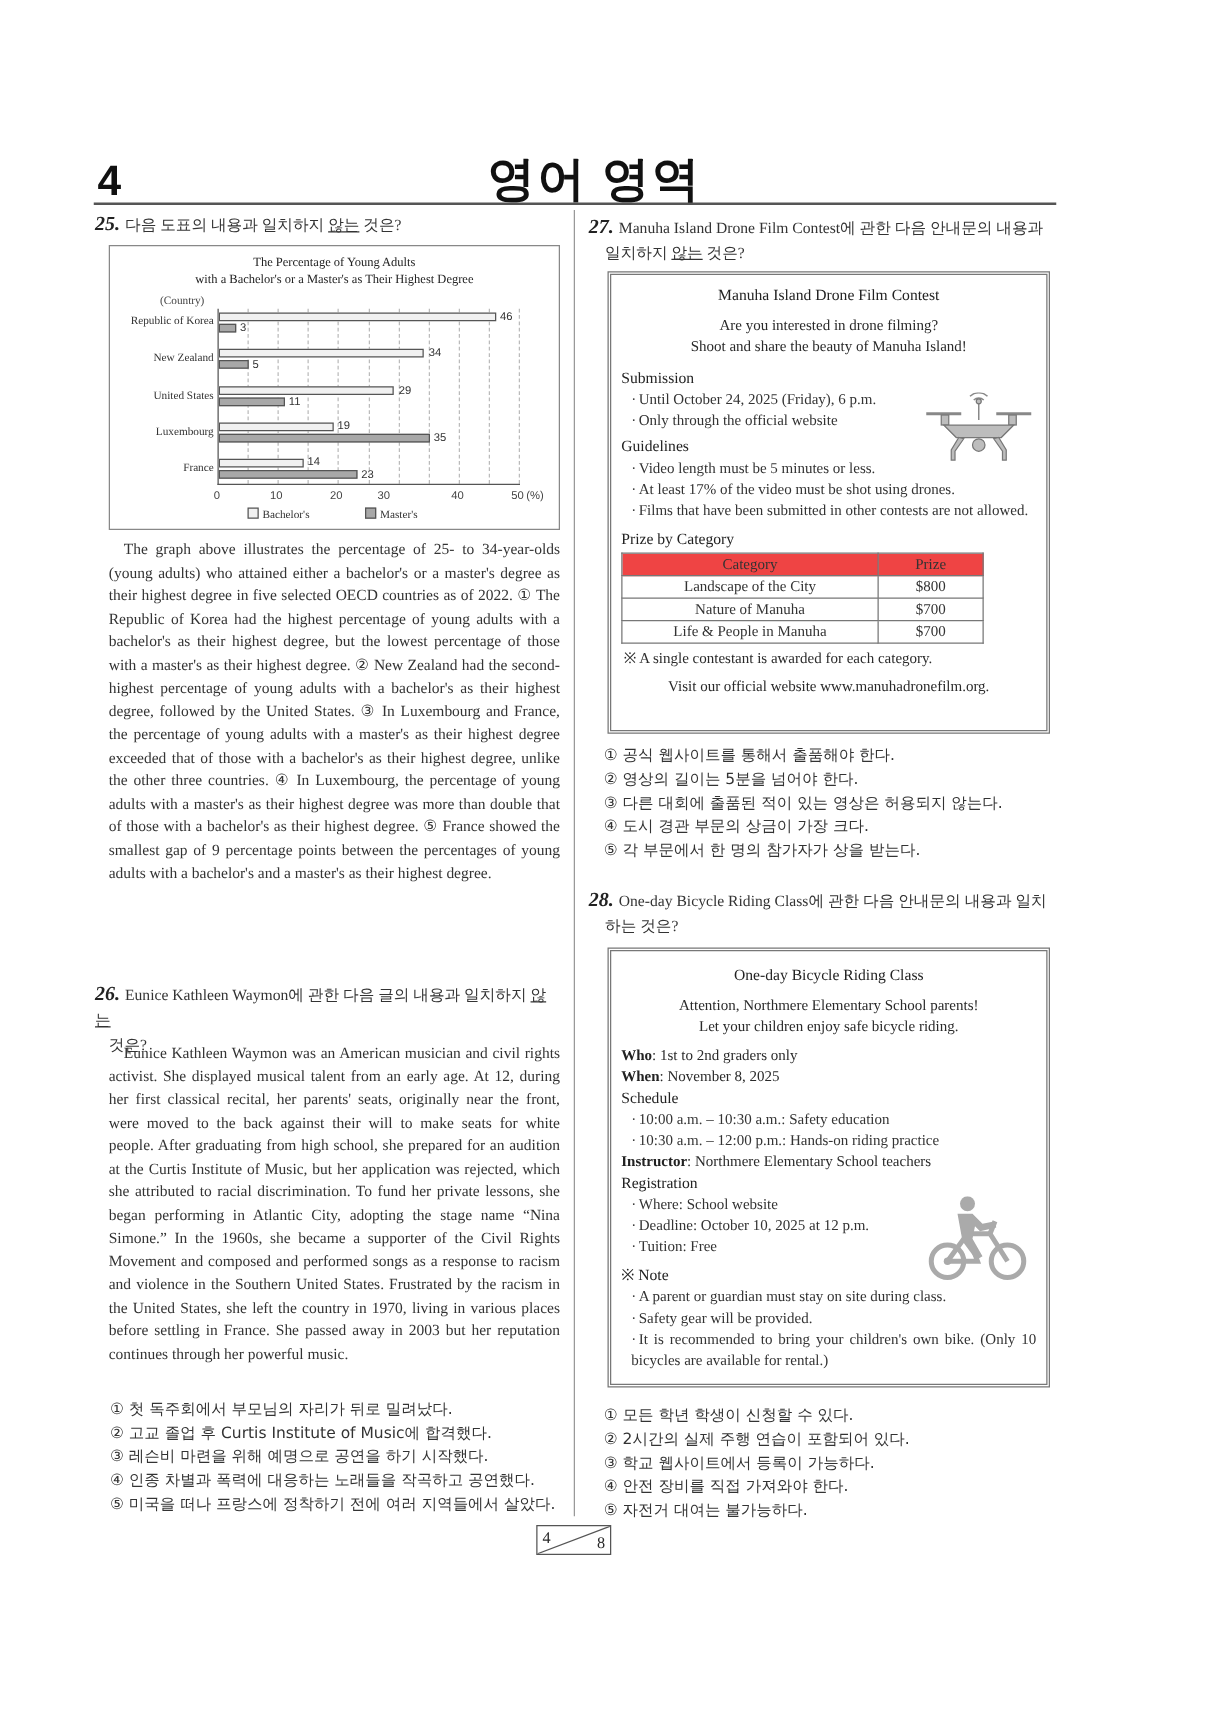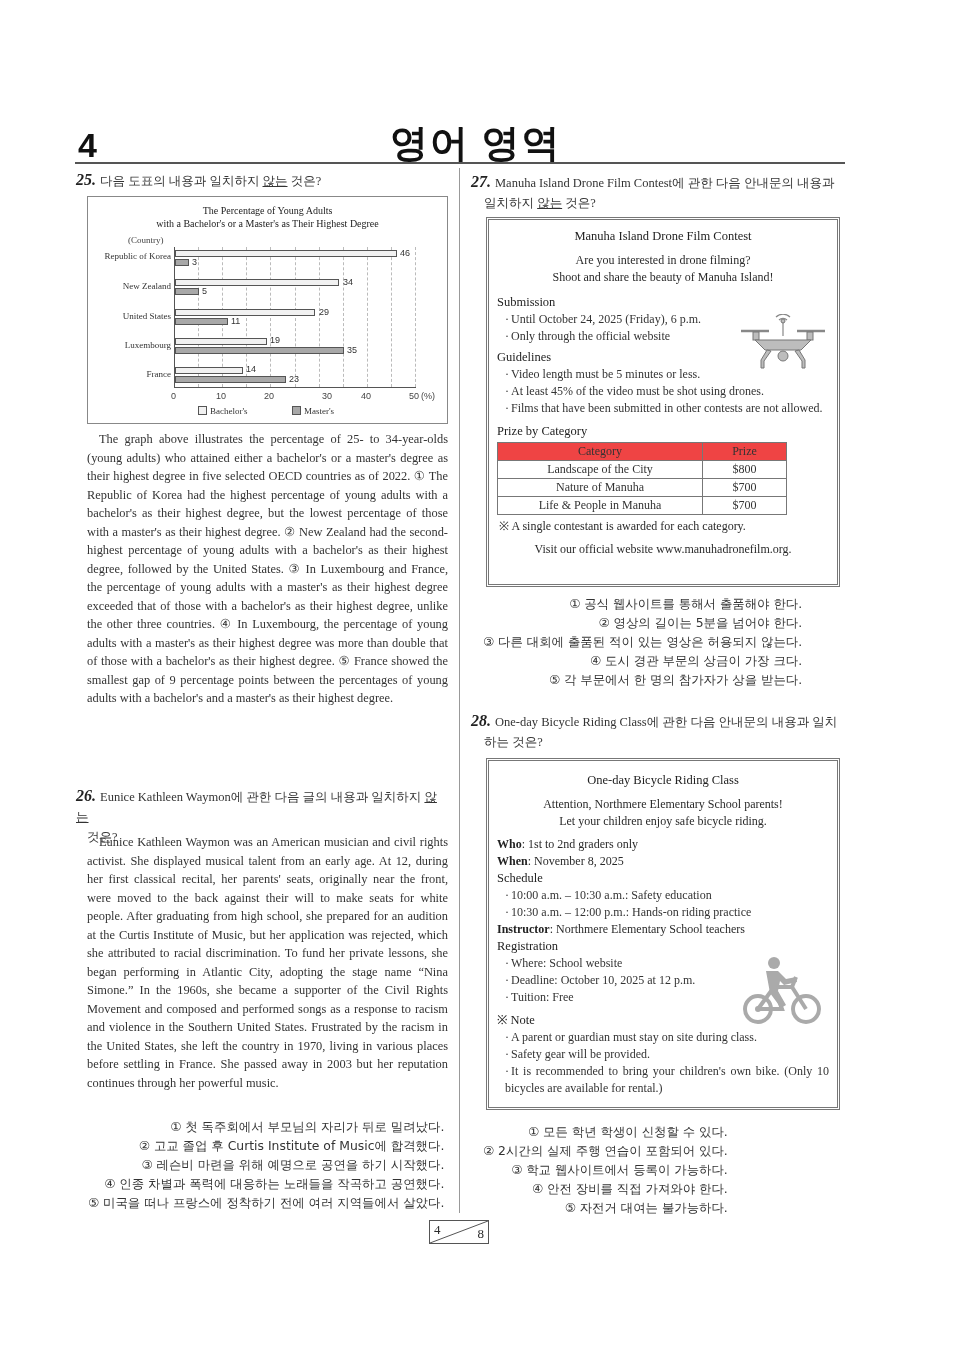--- a/index.html
+++ b/index.html
@@ -26,21 +26,21 @@
   .bar.mast { background: #a8a8a8; }
   .bar-val { position: absolute; font-family: "Liberation Sans", sans-serif; font-size: 9px; color: #333; }
   .grid { position: absolute; top: 50px; height: 140px; border-left: 1px dashed #bbb; width: 0; }
   .axis-y { position: absolute; left: 86px; top: 50px; width: 1px; height: 141px; background: #555; }
   .axis-x { position: absolute; left: 86px; top: 190px; width: 242px; height: 1px; background: #555; }
   .tick { position: absolute; top: 194px; font-family: "Liberation Sans", sans-serif; font-size: 9px; color: #444; }
   .legend { position: absolute; top: 209px; font-size: 9px; color: #333; }
   .legend .sw { display: inline-block; width: 7px; height: 7px; border: 1px solid #555; margin-right: 3px; vertical-align: -1px; }
 
   .para { text-align: justify; font-size: 12.4px; line-height: 18.5px; color: #333; }
-  .opts { font-size: 12.4px; line-height: 19px; color: #333; font-family: "DejaVu Sans", sans-serif; text-align: right; }
+  .opts { font-size: 12.4px; line-height: 19px; color: #333; font-family: "DejaVu Sans", sans-serif; }
   .opts div { white-space: nowrap; }
 
   .notice { border: 3px double #777; background: #fff; box-sizing: border-box; }
   .notice-title { text-align: center; font-size: 12.5px; color: #222; }
   .center { text-align: center; }
   .sec { font-size: 12.5px; color: #222; }
   .bul { padding-left: 8px; font-size: 12px; color: #333; }
   .bul .dot { margin-right: 2px; }
   .prize-table { border-collapse: collapse; font-size: 12px; color: #333; }
   .prize-table td, .prize-table th { border: 1px solid #777; text-align: center; padding: 0; height: 15px; font-weight: normal; }
@@ -109,21 +109,21 @@
 
   <div class="bar-label" style="left:3px; top:172px;">France</div>
   <div class="bar bach" style="left:87px; top:170px; width:68px;"></div>
   <div class="bar-val" style="left:158px; top:167px;">14</div>
   <div class="bar mast" style="left:87px; top:179px; width:111px;"></div>
   <div class="bar-val" style="left:201px; top:177px;">23</div>
 
   <div class="tick" style="left:83px;">0</div>
   <div class="tick" style="left:128px;">10</div>
   <div class="tick" style="left:176px;">20</div>
-  <div class="tick" style="left:234px;text-align:right;">30</div>
+  <div class="tick" style="left:214px;text-align:right;">30</div>
   <div class="tick" style="left:273px;">40</div>
   <div class="tick" style="left:321px;">50</div>
   <div class="tick" style="left:333px;">(%)</div>
 
   <div class="legend" style="left:110px;"><span class="sw" style="background:#f1f1f1"></span><span>Bachelor's</span></div>
   <div class="legend" style="left:204px;"><span class="sw" style="background:#a8a8a8"></span><span>Master's</span></div>
 </div>
 
 <div class="abs para" style="left:87px; top:430px; width:361px; text-indent:12px;">The graph above illustrates the percentage of 25- to 34-year-olds (young adults) who attained either a bachelor's or a master's degree as their highest degree in five selected OECD countries as of 2022. ① The Republic of Korea had the highest percentage of young adults with a bachelor's as their highest degree, but the lowest percentage of those with a master's as their highest degree. ② New Zealand had the second-highest percentage of young adults with a bachelor's as their highest degree, followed by the United States. ③ In Luxembourg and France, the percentage of young adults with a master's as their highest degree exceeded that of those with a bachelor's as their highest degree, unlike the other three countries. ④ In Luxembourg, the percentage of young adults with a master's as their highest degree was more than double that of those with a bachelor's as their highest degree. ⑤ France showed the smallest gap of 9 percentage points between the percentages of young adults with a bachelor's and a master's as their highest degree.</div>
 
@@ -150,21 +150,21 @@
   <div class="center" style="margin-top:8px; font-size:12px; line-height:17px;">
     <div>Are you interested in drone filming?</div>
     <div>Shoot and share the beauty of Manuha Island!</div>
   </div>
   <div style="padding:0 8px; margin-top:8px; line-height:17px;">
     <div class="sec">Submission</div>
     <div class="bul"><span class="dot">·</span><span>Until October 24, 2025 (Friday), 6 p.m.</span></div>
     <div class="bul"><span class="dot">·</span><span>Only through the official website</span></div>
     <div class="sec" style="margin-top:4px;">Guidelines</div>
     <div class="bul"><span class="dot">·</span><span>Video length must be 5 minutes or less.</span></div>
-    <div class="bul"><span class="dot">·</span><span>At least 45% of the video must be shot using drones.</span></div>
+    <div class="bul"><span class="dot">·</span><span>At least 17% of the video must be shot using drones.</span></div>
     <div class="bul" style="text-align:justify; padding-left:8px;"><span class="dot">·</span><span>Films that have been submitted in other contests are not allowed.</span></div>
     <div class="sec" style="margin-top:6px;">Prize by Category</div>
     <table class="prize-table" style="width:290px; margin-top:2px;">
       <tbody>
           <tr>
         <th style="width:204px;">Category</th>
         <th>Prize</th>
       </tr>
       <tr>
             <td>Landscape of the City</td>

